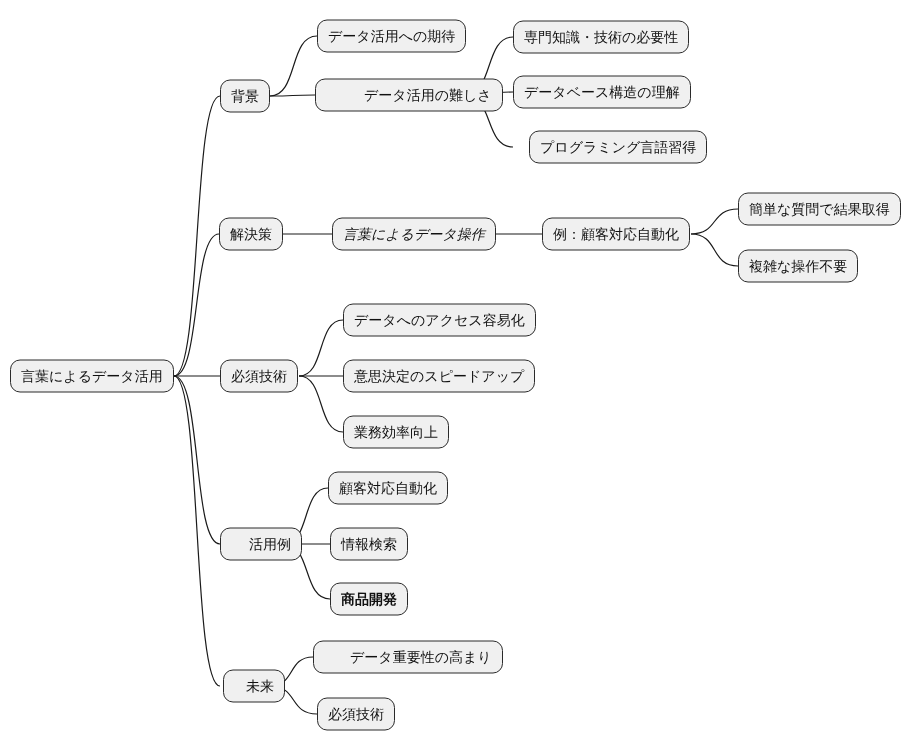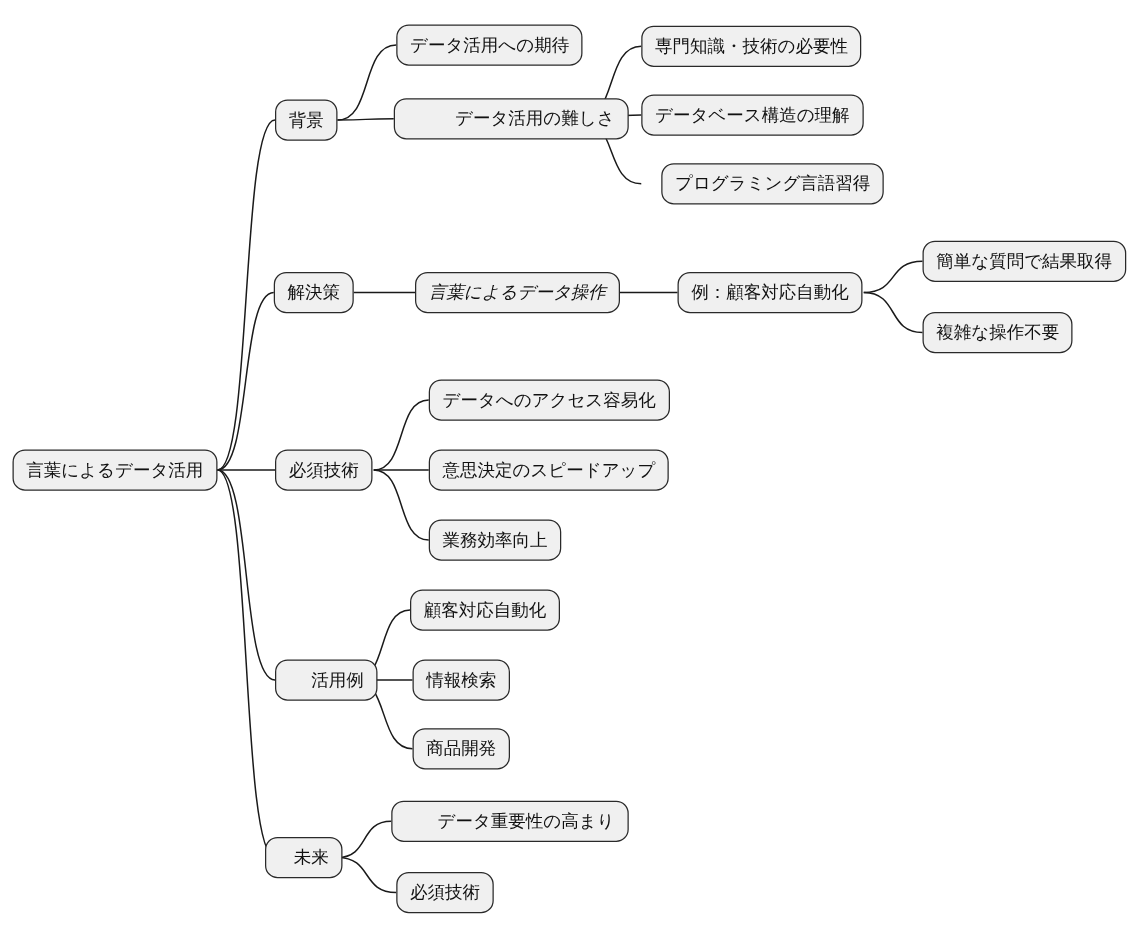--- a/index.html
+++ b/index.html
@@ -85,18 +85,18 @@
       <div class="node" style="left: 542px; top: 234px;">例：顧客対応自動化</div>
       <div class="node" style="left: 738px; top: 209px;">簡単な質問で結果取得</div>
       <div class="node" style="left: 738px; top: 266px;">複雑な操作不要</div>
       <div class="node" style="left: 220px; top: 376px;">必須技術</div>
       <div class="node" style="left: 343px; top: 320px;">データへのアクセス容易化</div>
       <div class="node" style="left: 343px; top: 376px;">意思決定のスピードアップ</div>
       <div class="node" style="left: 343px; top: 432px;">業務効率向上</div>
       <div class="node" style="left: 220px; top: 544px; padding-left: 28px;">活用例</div>
       <div class="node" style="left: 328px; top: 488px;">顧客対応自動化</div>
       <div class="node" style="left: 330px; top: 544px;">情報検索</div>
-      <div class="node" style="left: 330px; top: 599px;">商品開発</div>
-      <div class="node" style="left: 212px; top: 686px; padding-left: 22px;">未来</div>
+      <div class="node" style="left: 330px; top: 599px; font-weight: bold;">商品開発</div>
+      <div class="node" style="left: 223px; top: 686px; padding-left: 22px;">未来</div>
       <div class="node" style="left: 313px; top: 657px; padding-left: 36px;">データ重要性の高まり</div>
       <div class="node" style="left: 317px; top: 714px;">必須技術</div>
     </div>
 </div>
 
 </body></html>

